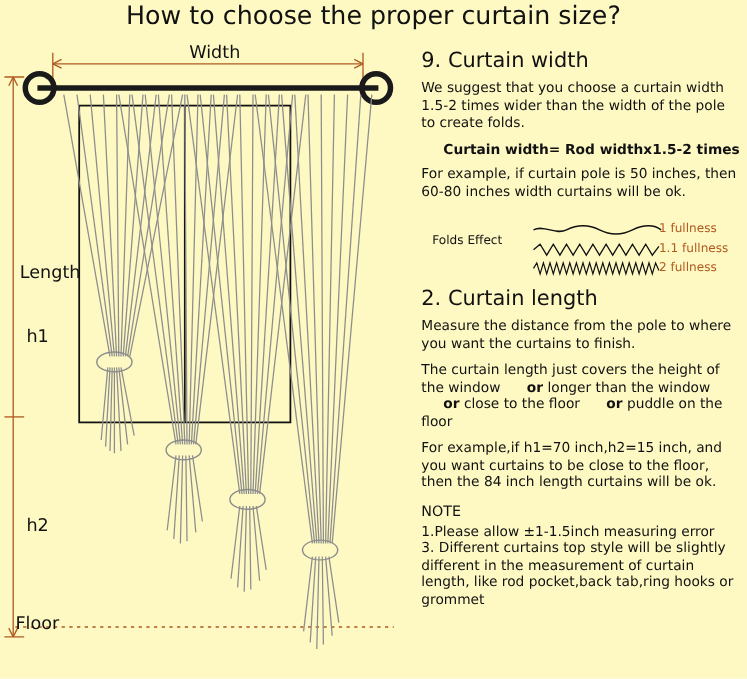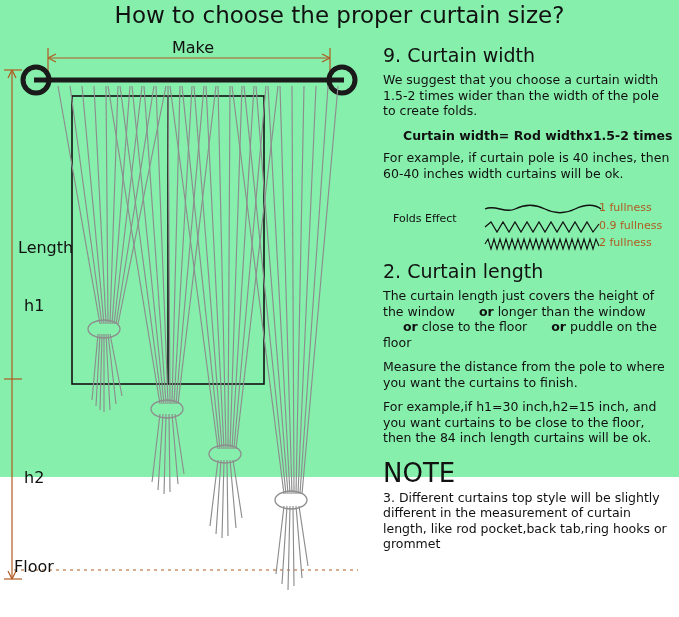--- a/index.html
+++ b/index.html
@@ -10,22 +10,22 @@
   body {
     width: 679px;
     height: 617px;
     overflow: hidden;
     font-family: "DejaVu Sans", sans-serif;
     color: #111111;
   }
   #page {
     position: relative;
     width: 679px;
-    height: 477px;
-    background: #86efac;
+    height: 617px;
+    background: #fef9c3;
   }
   .title {
     position: absolute;
     top: 2px;
     left: 0;
     width: 679px;
     text-align: center;
     font-size: 23px;
     letter-spacing: 0px;
     color: #111;
@@ -44,21 +44,21 @@
     left: 383px;
     width: 292px;
   }
   .h-sec {
     font-size: 19px;
     color: #111;
     margin: 0 0 6px 0;
     font-weight: normal;
   }
   .h-sec.note {
-    font-size: 26px;
+    font-size: 13px;
     margin-top: 12px;
     margin-bottom: 2px;
   }
   .p {
     font-size: 12.5px;
     line-height: 15.5px;
     margin: 0 0 9px 0;
     color: #111;
   }
   .p.tight {
@@ -203,58 +203,59 @@
           <path d="M292 52 L294 460"></path>
         <path d="M304 52 L296 460"></path>
           <path d="M316 52 L298 460"></path>
           <path d="M328 52 L300 460"></path>
         <path d="M338 52 L302 460"></path>
         <path d="M284 472 L276 540 M287 472 L282 550 M290 472 L288 556 M293 472 L294 552 M296 472 L302 544 M299 472 L308 532"></path>
         <ellipse cx="291" cy="466" rx="16" ry="9" stroke="#8d8d8d" stroke-width="1.3"></ellipse>
       </g>
     </svg>
 
-    <div class="dim-label" style="left:172px; top:4px;">Make</div>
+    <div class="dim-label" style="left:172px; top:4px;">Width</div>
     <div class="dim-label" style="left:18px; top:204px;">Length</div>
     <div class="dim-label" style="left:24px; top:262px;">h1</div>
     <div class="dim-label" style="left:24px; top:434px;">h2</div>
   </div>
 
   <div class="floor-label">Floor</div>
 
   <div id="right-col">
 
     <h2 class="h-sec">9. Curtain width</h2>
     <p class="p">We suggest that you choose a curtain width 1.5-2 times wider than the width of the pole to create folds.</p>
     <p class="p tight"><b>Curtain width= Rod widthx1.5-2 times</b></p>
-    <p class="p">For example, if curtain pole is 40 inches, then 60-40 inches width curtains will be ok.</p>
+    <p class="p">For example, if curtain pole is 50 inches, then 60-80 inches width curtains will be ok.</p>
 
     <div class="folds-row">
       <div class="folds-label">Folds Effect</div>
 
       <svg class="fold-line" style="top:12px;" width="120" height="14" viewBox="0 0 120 14">
         <path d="M2 7 C 12 2, 22 12, 32 7 S 52 2, 62 7 S 82 12, 92 7 S 112 2, 118 7" fill="none" stroke="#111" stroke-width="1.3"></path>
       </svg>
       <div class="fold-cap" style="top:11px;">1 fullness</div>
 
       <svg class="fold-line" style="top:30px;" width="120" height="14" viewBox="0 0 120 14">
         <path d="M2 7 L 8 2 L 14 12 L 20 2 L 26 12 L 32 2 L 38 12 L 44 2 L 50 12 L 56 2 L 62 12 L 68 2 L 74 12 L 80 2 L 86 12 L 92 2 L 98 12 L 104 2 L 110 12 L 116 4" fill="none" stroke="#111" stroke-width="1.2"></path>
       </svg>
-      <div class="fold-cap" style="top:29px;">0.9 fullness</div>
+      <div class="fold-cap" style="top:29px;">1.1 fullness</div>
 
       <svg class="fold-line" style="top:47px;" width="120" height="14" viewBox="0 0 120 14">
         <path d="M2 7 L5 2 L8 12 L11 2 L14 12 L17 2 L20 12 L23 2 L26 12 L29 2 L32 12 L35 2 L38 12 L41 2 L44 12 L47 2 L50 12 L53 2 L56 12 L59 2 L62 12 L65 2 L68 12 L71 2 L74 12 L77 2 L80 12 L83 2 L86 12 L89 2 L92 12 L95 2 L98 12 L101 2 L104 12 L107 2 L110 12 L113 2 L116 9" fill="none" stroke="#111" stroke-width="1.1"></path>
       </svg>
       <div class="fold-cap" style="top:46px;">2 fullness</div>
     </div>
 
     <h2 class="h-sec">2. Curtain length</h2>
+    <p class="p">Measure the distance from the pole to where you want the curtains to finish.</p>
     <p class="p">The curtain length just covers the height of the window <b>or</b> longer than the window <b>or</b> close to the floor <b>or</b> puddle on the floor</p>
-    <p class="p">Measure the distance from the pole to where you want the curtains to finish.</p>
-    <p class="p">For example,if h1=30 inch,h2=15 inch, and you want curtains to be close to the floor, then the 84 inch length curtains will be ok.</p>
+    <p class="p">For example,if h1=70 inch,h2=15 inch, and you want curtains to be close to the floor, then the 84 inch length curtains will be ok.</p>
 
     <h2 class="h-sec note">NOTE</h2>
     <div class="note-list">
+      <div>1.Please allow ±1-1.5inch measuring error</div>
       <div>3. Different curtains top style will be slightly different in the measurement of curtain length, like rod pocket,back tab,ring hooks or grommet</div>
     </div>
   </div>
 
 </div>
 
 </body></html>

